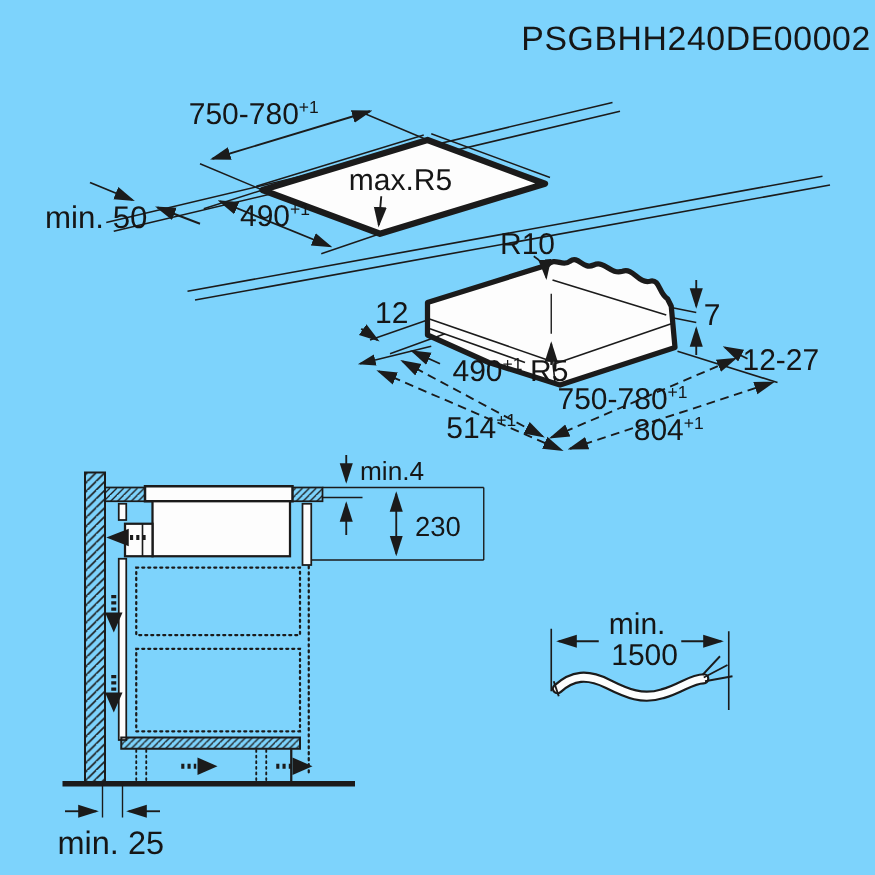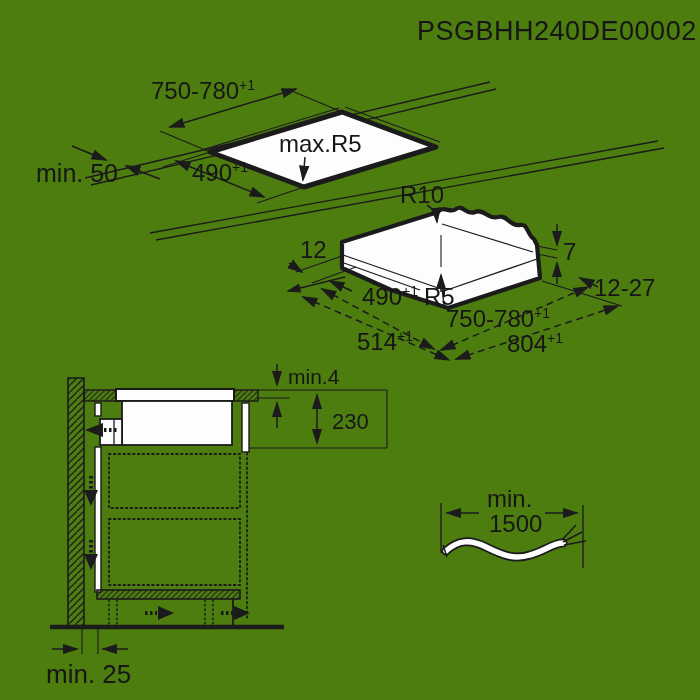--- a/index.html
+++ b/index.html
@@ -1,16 +1,16 @@
 <!DOCTYPE html>
 <html><head>
 <meta charset="utf-8">
 <style>
   html,body{margin:0;padding:0;background:#ffffff;}
-  #page{position:relative;width:700px;height:700px;background:#4d7c0f;overflow:hidden;
+  #page{position:relative;width:700px;height:700px;background:#7dd3fc;overflow:hidden;
         font-family:"Liberation Sans", sans-serif;}
   svg{position:absolute;left:0;top:0;}
   .lbl{font-family:"Liberation Sans", sans-serif;fill:#161616;}
   .fs27{font-size:27px;letter-spacing:.5px;}
   .fs26{font-size:26px;}
   .fs25{font-size:25px;}
   .fs24{font-size:24px;}
   .fs22{font-size:22px;}
   .fs21{font-size:21px;}
   .sup{font-size:14px;}

